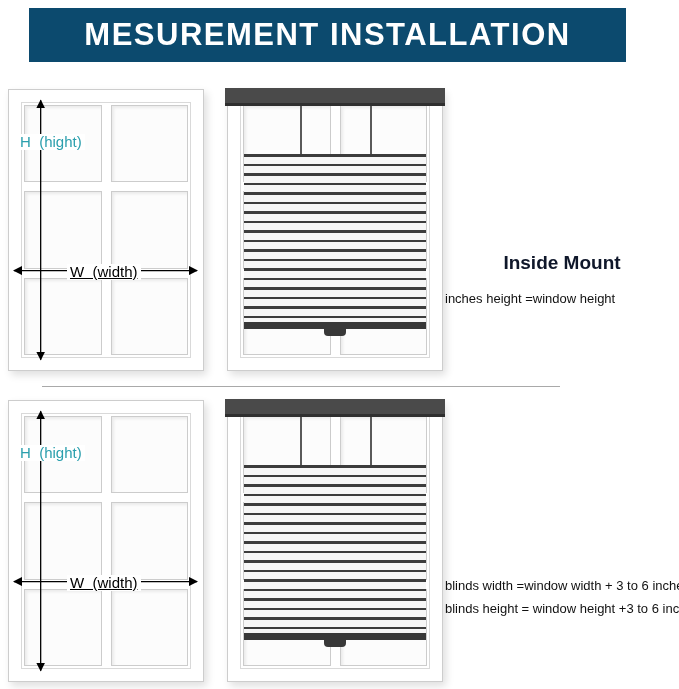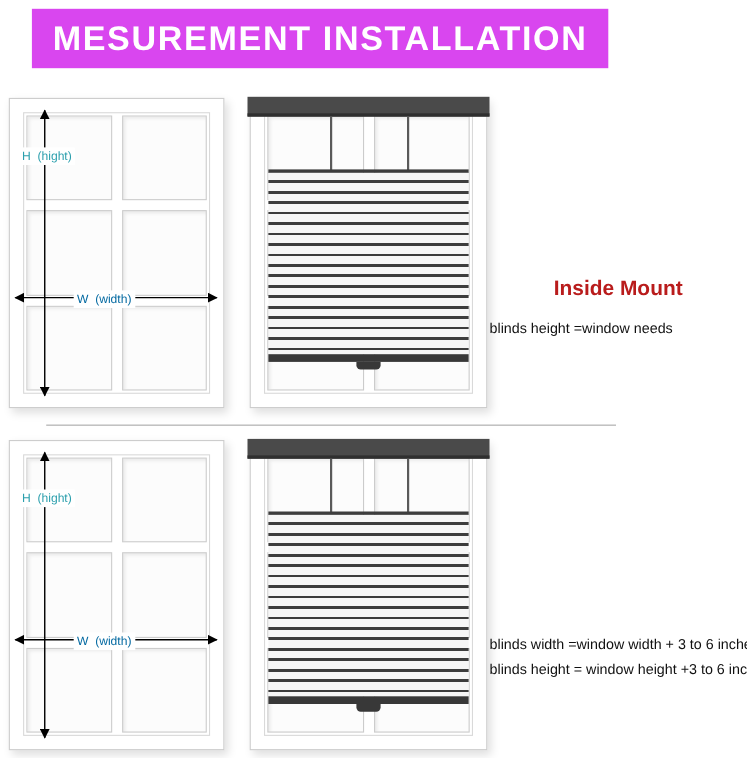--- a/index.html
+++ b/index.html
@@ -1,55 +1,55 @@
 <!DOCTYPE html>
 <html><head>
 <meta charset="utf-8">
 <style>
   html,body { margin:0; padding:0; background:#ffffff; }
   body { font-family:"Liberation Sans","DejaVu Sans",sans-serif; }
   .page { position:relative; width:679px; height:689px; background:#fff; overflow:hidden; }
 
   
-  .banner { position:absolute; left:29px; top:8px; width:524px; height:54px;
-            background:#d946ef; display:flex; align-items:center; justify-content:center; }
+  .banner { position:absolute; left:29px; top:8px; width:597px; height:54px;
+            background:#0c4a6e; display:flex; align-items:center; justify-content:center; }
   .banner-title { color:#ffffff; font-size:31px; font-weight:bold; letter-spacing:1.5px; white-space:pre; }
 
   
   .win { position:absolute; background:#ffffff; border:1px solid #cdcdcd;
          box-shadow:3px 4px 8px rgba(0,0,0,0.13); box-sizing:border-box; }
   .win-frame { position:absolute; left:12px; top:12px; right:12px; bottom:12px;
                border:1px solid #d9d9d9; box-sizing:border-box; background:#ffffff; }
   .panes { position:absolute; left:2px; top:2px; right:2px; bottom:2px;
            display:grid; grid-template-columns:1fr 1fr; grid-template-rows:1fr 1fr 1fr; gap:9px; }
   .pane { background:#fcfcfc; border:1px solid #cccccc;
           box-shadow:inset 2px 2px 3px rgba(0,0,0,0.07); }
 
   
   .overlay { position:absolute; left:0; top:0; width:100%; height:100%; pointer-events:none; }
-  .lbl { position:absolute; background:#ffffff; padding:0 3px; font-size:11px; white-space:pre; line-height:16px; }
+  .lbl { position:absolute; background:#ffffff; padding:0 3px; font-size:15px; white-space:pre; line-height:16px; }
   .h-lbl { left:8px; top:44px; color:#2b9fad; }
-  .w-lbl { left:58px; top:174px; color:#0369a1; }
+  .w-lbl { left:58px; top:174px; color:#000000;text-decoration:underline; }
 
   
   .headrail { position:absolute; left:-3px; right:-3px; top:-2px; height:15px;
               background:#4a4a4a; border-bottom:3px solid #2f2f2f; }
   .string { position:absolute; top:16px; height:49px; width:2px; background:#5a5a5a; }
   .string-left  { left:72px; }
   .string-right { left:142px; }
   .shade { position:absolute; left:16px; width:182px; top:64px; height:168px;
            border-top:3px solid #3c3c3c; box-sizing:border-box;
            background:repeating-linear-gradient(to bottom,#f6f6f6 0px,#f6f6f6 7px,#3c3c3c 7px,#3c3c3c 9.5px); }
   .bottomrail { position:absolute; left:16px; width:182px; top:232px; height:7px; background:#383838; }
   .pull { position:absolute; left:96px; top:239px; width:22px; height:7px;
           background:#383838; border-radius:0 0 4px 4px; }
 
   
   .info { position:absolute; width:234px; }
-  .info-heading { font-size:19px; font-weight:bold; color:#b91c1c; text-align:center; margin:0 0 13px 0; }
+  .info-heading { font-size:19px; font-weight:bold; color:#0f172a; text-align:center; margin:0 0 13px 0; }
   .info-line { font-size:13px; color:#111111; margin:0; line-height:23px; white-space:pre; }
 
   .divider { position:absolute; left:42px; top:386px; width:518px; height:1px; background:#a9a9a9; }
 </style>
 </head>
 <body>
 
 <div class="page">
 
   <div class="banner">
@@ -94,21 +94,21 @@
     <div class="headrail"></div>
     <div class="string string-left"></div>
     <div class="string string-right"></div>
     <div class="shade"></div>
     <div class="bottomrail"></div>
     <div class="pull"></div>
   </div>
 
   <div class="info" style="left:445px; top:252px">
     <p class="info-heading">Inside Mount</p>
-    <p class="info-line">blinds height =window needs</p>
+    <p class="info-line">inches height =window height</p>
   </div>
 
   <div class="divider"></div>
 
   <div class="win" style="left:8px; top:400px; width:196px; height:282px">
     <div class="win-frame">
       <div class="panes">
         <div class="pane"></div>
         <div class="pane"></div>
         <div class="pane"></div>

